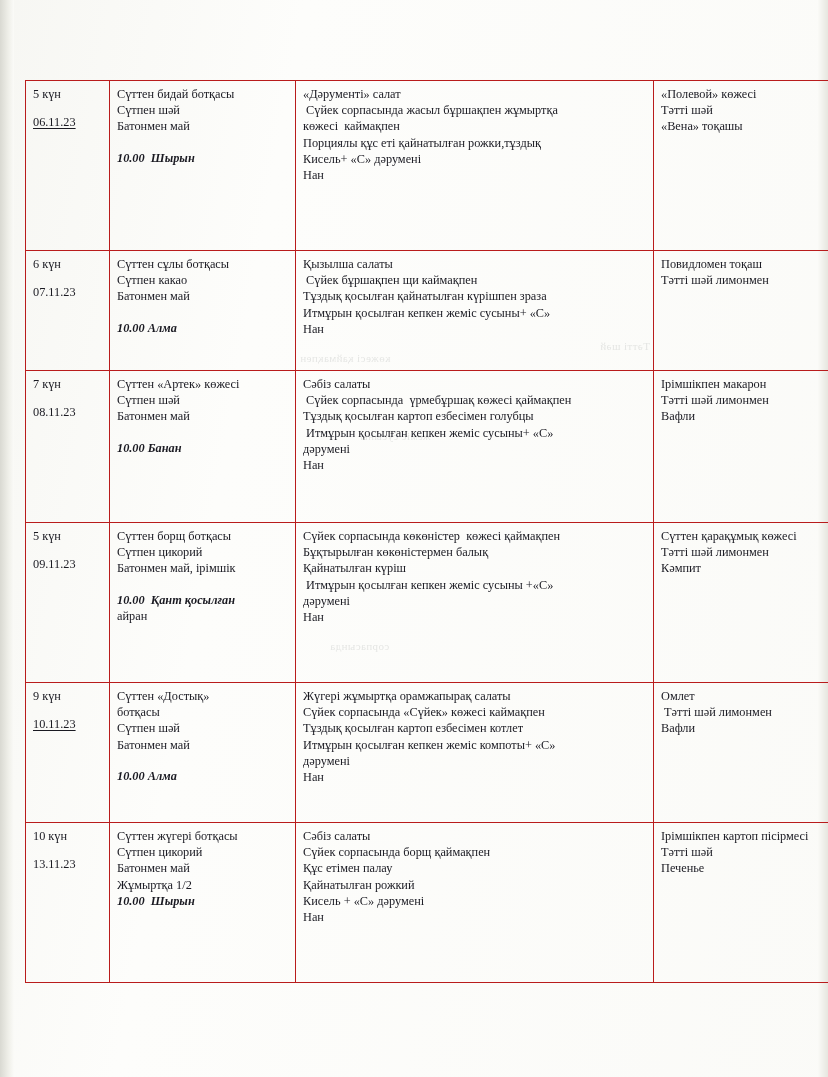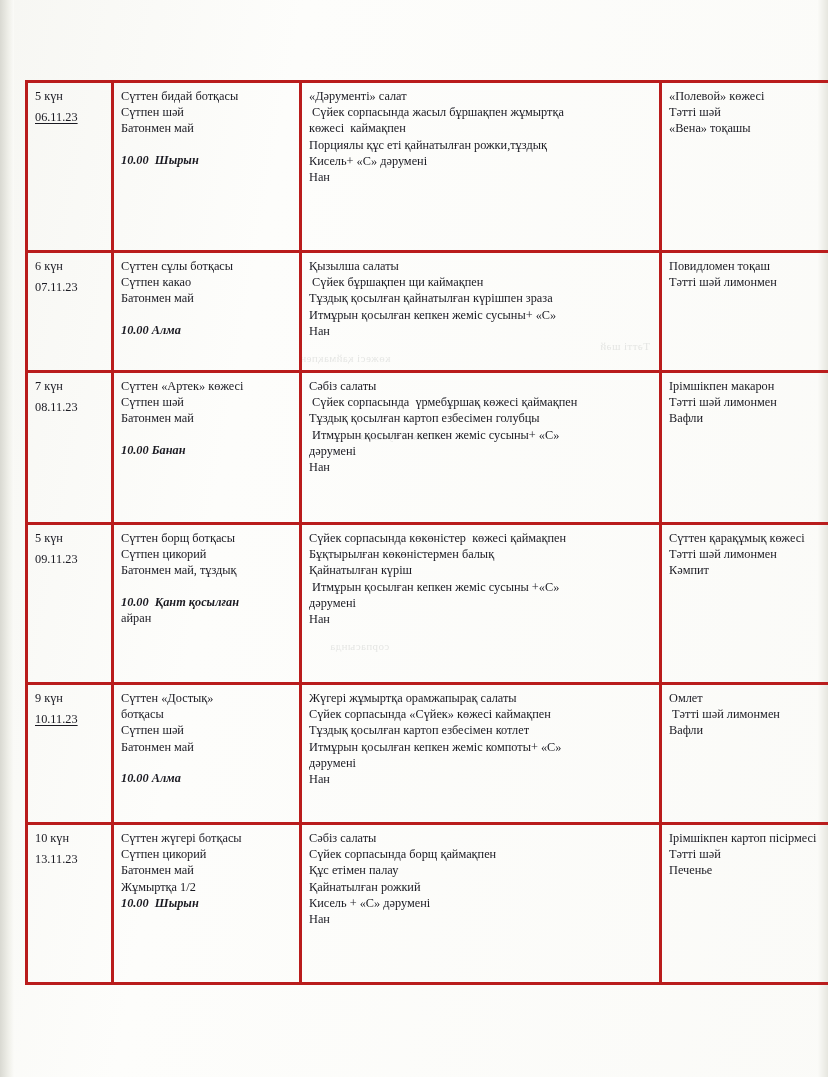--- a/index.html
+++ b/index.html
@@ -48,21 +48,21 @@
     left: 25px;
     top: 80px;
     width: 782px;
   }
   table.menu {
     border-collapse: collapse;
     width: 782px;
     table-layout: fixed;
   }
   table.menu td {
-    border: 3px solid #b91c1c;
+    border: 1px solid #b91c1c;
     vertical-align: top;
     padding: 5px 6px 6px 7px;
     font-size: 12.3px;
     line-height: 16.2px;
   }
   td.c-day {
     width: 70px;
     padding-left: 6px;
     font-size: 12.3px;
   }
@@ -70,21 +70,21 @@
   td.c-lunch { width: 344px; }
   td.c-supper { width: 196px; }
 
   .day-num {
     display: block;
     white-space: nowrap;
   }
   .day-date {
     display: block;
     white-space: nowrap;
-    margin-top: 5px;
+    margin-top: 12px;
   }
   .day-date.underline {
     text-decoration: underline;
     text-underline-offset: 2px;
   }
   .line { display: block; white-space: pre-wrap; }
   .line.spacer { height: 15px; }
   .b-time { font-weight: bold; font-style: italic; }
 
   
@@ -195,21 +195,21 @@
             </td>
           </tr>
           <tr style="height: 160px;">
             <td class="c-day">
               <span class="day-num">5 күн</span>
               <span class="day-date">09.11.23</span>
             </td>
             <td class="c-breakfast">
               <span class="line">Сүттен борщ ботқасы</span>
               <span class="line">Сүтпен цикорий</span>
-              <span class="line">Батонмен май, тұздық</span>
+              <span class="line">Батонмен май, ірімшік</span>
               <span class="line spacer"></span>
               <span class="line b-time">10.00  Қант қосылған</span>
               <span class="line">айран</span>
             </td>
             <td class="c-lunch">
               <span class="line">Сүйек сорпасында көкөністер  көжесі қаймақпен</span>
               <span class="line">Бұқтырылған көкөністермен балық</span>
               <span class="line">Қайнатылған күріш</span>
               <span class="line"> Итмұрын қосылған кепкен жеміс сусыны +«С»</span>
               <span class="line">дәрумені</span>

